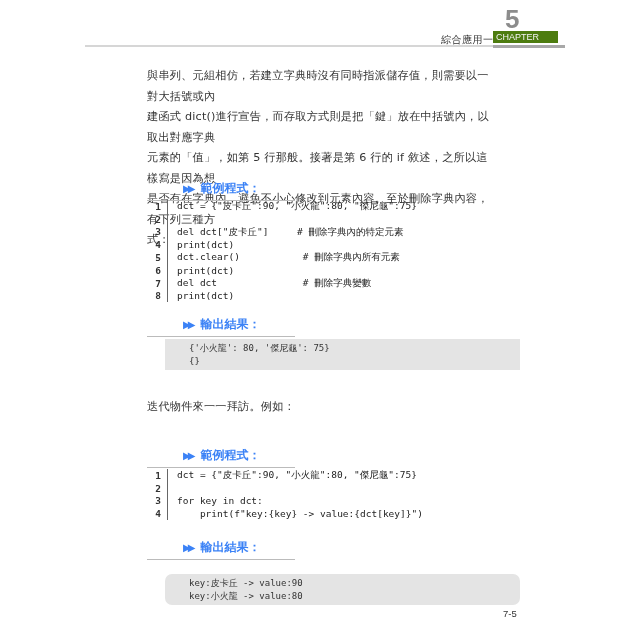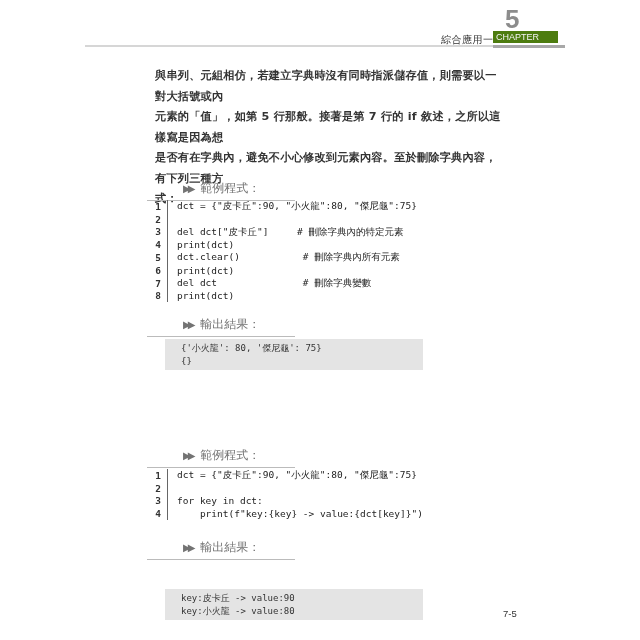--- a/index.html
+++ b/index.html
@@ -19,43 +19,43 @@
     }
     .chapter-box {
       position: absolute; left: 493px; top: 31px; width: 62px; height: 12px; background: #4d7c0f;
       color: #f4f4f4; font-size: 9px; line-height: 12px; padding-left: 3px; font-family: "Liberation Sans", sans-serif;
     }
     .chapter-num {
       position: absolute; left: 505px; top: 6px; font-size: 26px; font-weight: bold; color: #8c8c8c;
       font-family: "Liberation Sans", sans-serif; line-height: 26px;
     }
     .para {
-      position: absolute; left: 155px; width: 350px; font-size: 11.2px; line-height: 20.5px; color: #333;
-      margin: 0; letter-spacing: 0.2px; font-weight: bold;
+      position: absolute; left: 147px; width: 350px; font-size: 11.2px; line-height: 20.5px; color: #333;
+      margin: 0; letter-spacing: 0.2px;
     }
     .section-head {
-      position: absolute; left: 147px; font-size: 12px; font-weight: normal; color: #737373;
+      position: absolute; left: 147px; font-size: 12px; font-weight: bold; color: #3b82f6;
       padding-bottom: 3px; width: 112px; border-bottom: 1px solid #bbb; padding-left: 36px;
     }
     .section-head .arrows { font-size: 10px; margin-right: 4px; letter-spacing: -3px; }
     .code-block {
       position: absolute; left: 147px;
     }
     .code-line { display: flex; height: 12.8px; align-items: center; }
     .ln {
       width: 14px; text-align: right; font-family: "DejaVu Sans Mono", monospace; font-size: 9.5px;
       font-weight: bold; color: #333; padding-right: 6px;
     }
     .bar { width: 1px; background: #666; height: 12.8px; margin-right: 9px; }
     .code {
       font-family: "DejaVu Sans Mono", monospace; font-size: 9.5px; color: #222; white-space: pre;
     }
     .output-box {
-      position: absolute; left: 165px; width: 258px; background: #e4e4e4;
-      padding: 3px 0 3px 16px; box-sizing: border-box;
+      position: absolute; left: 165px; width: 355px; background: #e4e4e4;
+      padding: 3px 0 3px 24px; box-sizing: border-box;
     }
     .out-line {
       font-family: "DejaVu Sans Mono", monospace; font-size: 9px; color: #333; height: 12.5px;
       line-height: 12.5px; white-space: pre;
     }
     .page-num {
       position: absolute; left: 503px; top: 608px; font-size: 9.5px; color: #333;
       font-family: "Liberation Sans", sans-serif;
     }
   </style>
@@ -63,21 +63,22 @@
 <body>
 
 <div class="chapter-num">5</div>
 <div class="chapter-title">綜合應用一</div>
 <div class="chapter-box">CHAPTER</div>
 <div class="header-line"></div>
 <div class="header-line-dark"></div>
 
 <div class="para" style="top:66px;">
   <div>與串列、元組相仿，若建立字典時沒有同時指派儲存值，則需要以一對大括號或內</div>
-  <div>元素的「值」，如第 5 行那般。接著是第 7 行的 if 敘述，之所以這樣寫是因為想</div>
+  <div>建函式 dict()進行宣告，而存取方式則是把「鍵」放在中括號內，以取出對應字典</div>
+  <div>元素的「值」，如第 5 行那般。接著是第 6 行的 if 敘述，之所以這樣寫是因為想</div>
   <div>是否有在字典內，避免不小心修改到元素內容。至於刪除字典內容，有下列三種方</div>
   <div>式：</div>
 </div>
 
 <div class="section-head" style="top:180px;">
   <span class="arrows">▶▶</span>
   <span>範例程式：</span>
 </div>
 
 <div class="code-block" style="top:200px;">
@@ -127,20 +128,21 @@
   <span class="arrows">▶▶</span>
   <span>輸出結果：</span>
 </div>
 
 <div class="output-box" style="top:339px;">
   <div class="out-line">{'小火龍': 80, '傑尼龜': 75}</div>
   <div class="out-line">{}</div>
 </div>
 
 <div class="para" style="top:397px;">
+  <div>迭代物件來一一拜訪。例如：</div>
 </div>
 
 <div class="section-head" style="top:447px;">
   <span class="arrows">▶▶</span>
   <span>範例程式：</span>
 </div>
 
 <div class="code-block" style="top:469px;">
   <div class="code-line">
       <span class="ln">1</span>
@@ -162,18 +164,18 @@
       <span class="bar"></span>
       <span class="code">    print(f"key:{key} -&gt; value:{dct[key]}")</span>
     </div>
 </div>
 
 <div class="section-head" style="top:539px;">
   <span class="arrows">▶▶</span>
   <span>輸出結果：</span>
 </div>
 
-<div class="output-box" style="top:589px;">
+<div class="output-box" style="top:574px;border-radius:7px;">
   <div class="out-line">key:皮卡丘 -&gt; value:90</div>
   <div class="out-line">key:小火龍 -&gt; value:80</div>
 </div>
 
 <div class="page-num">7-5</div>
 
 </body></html>

